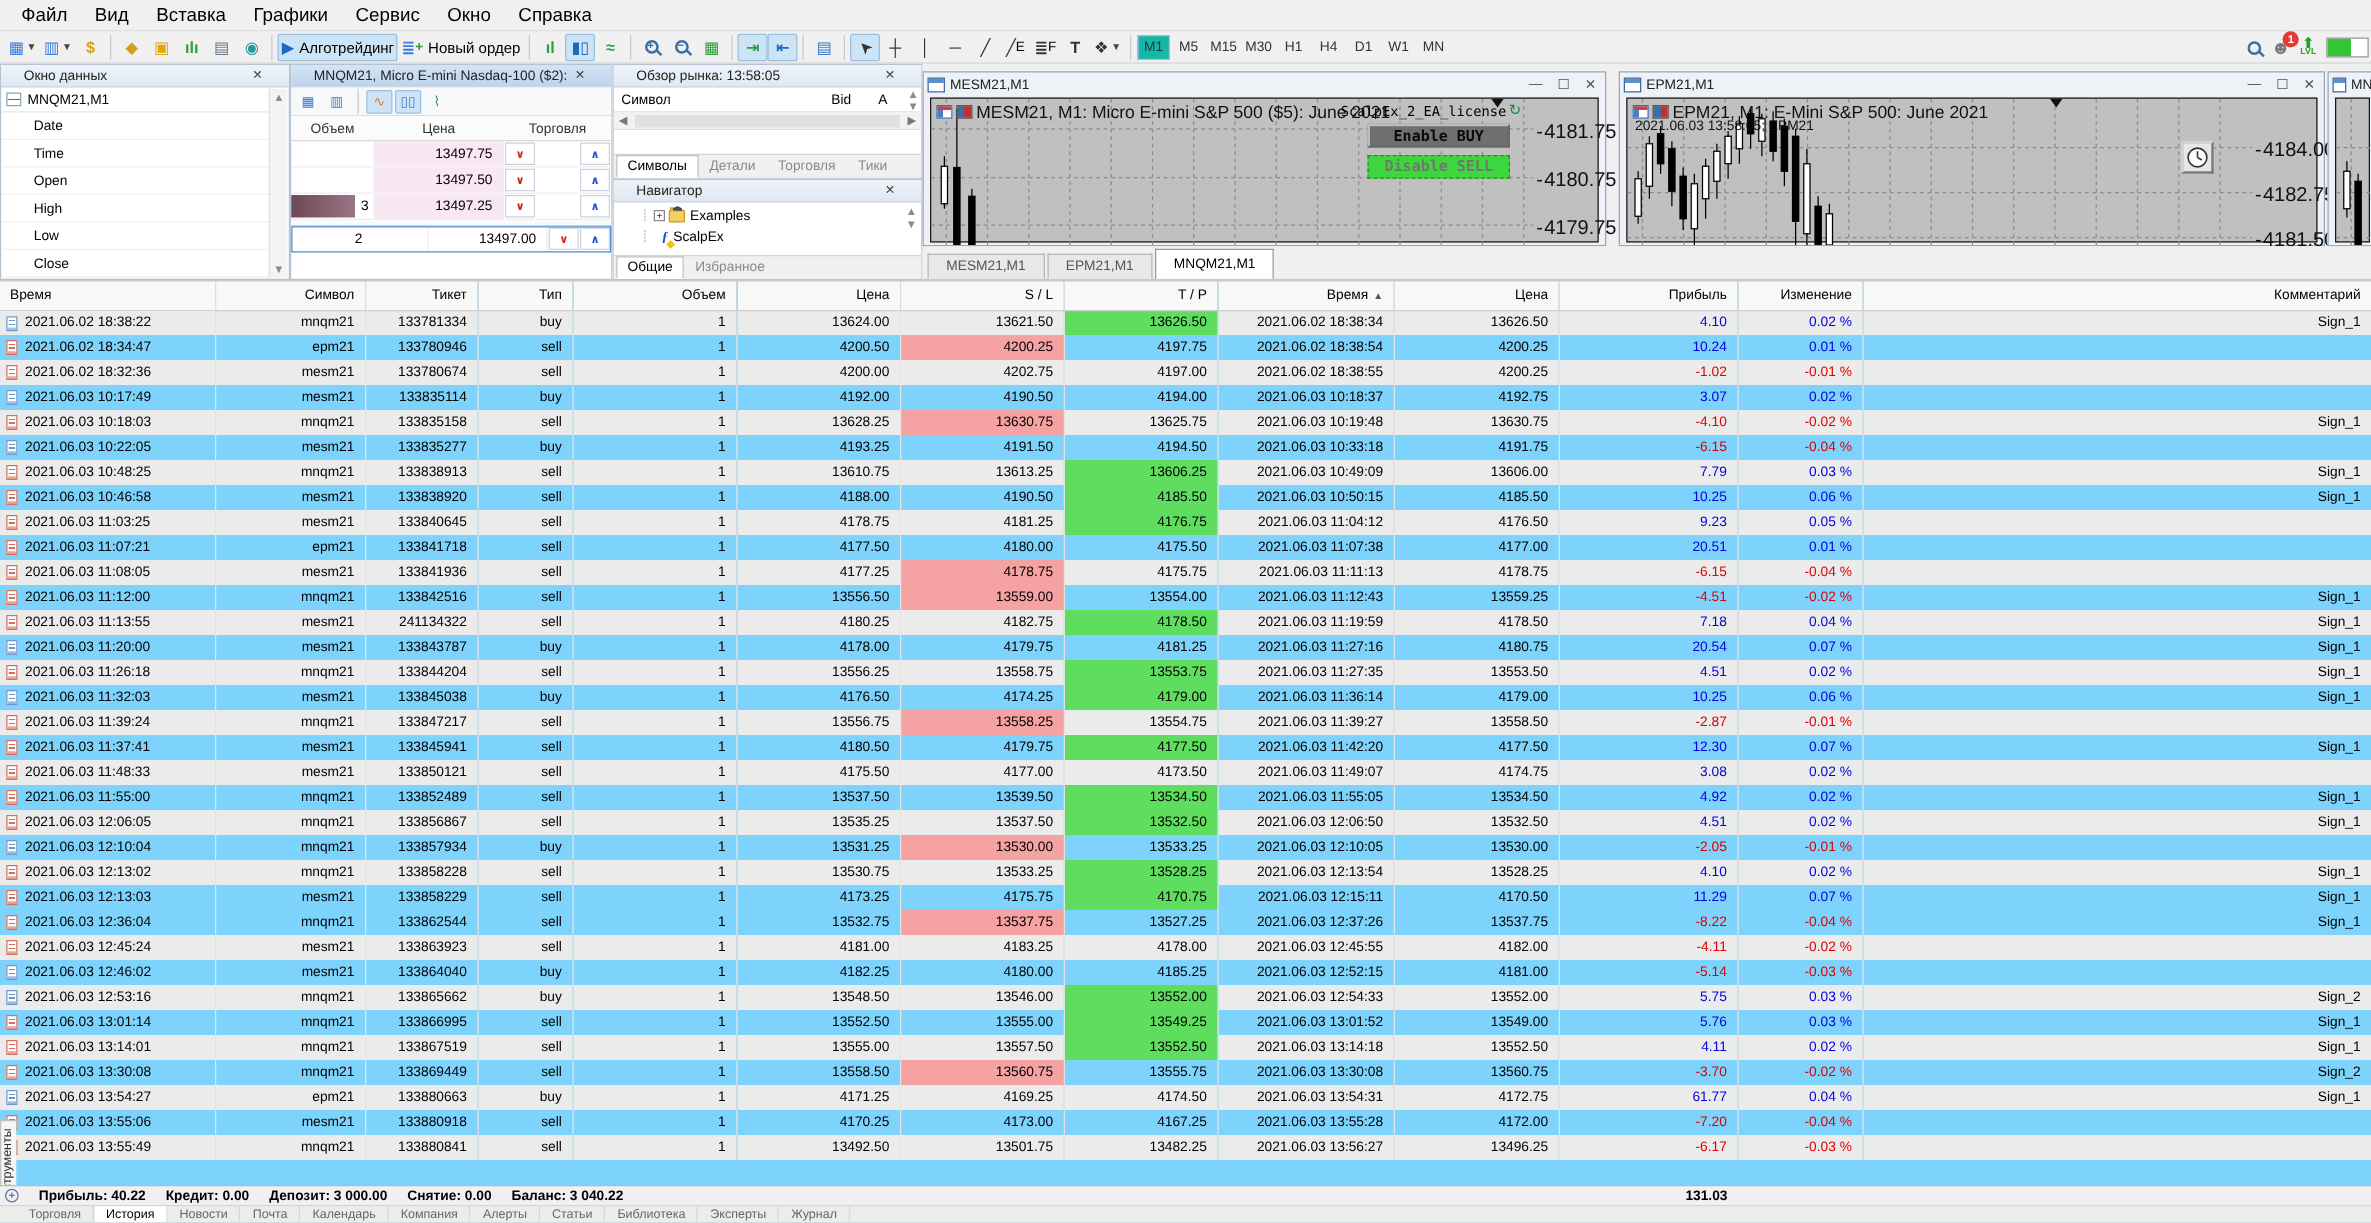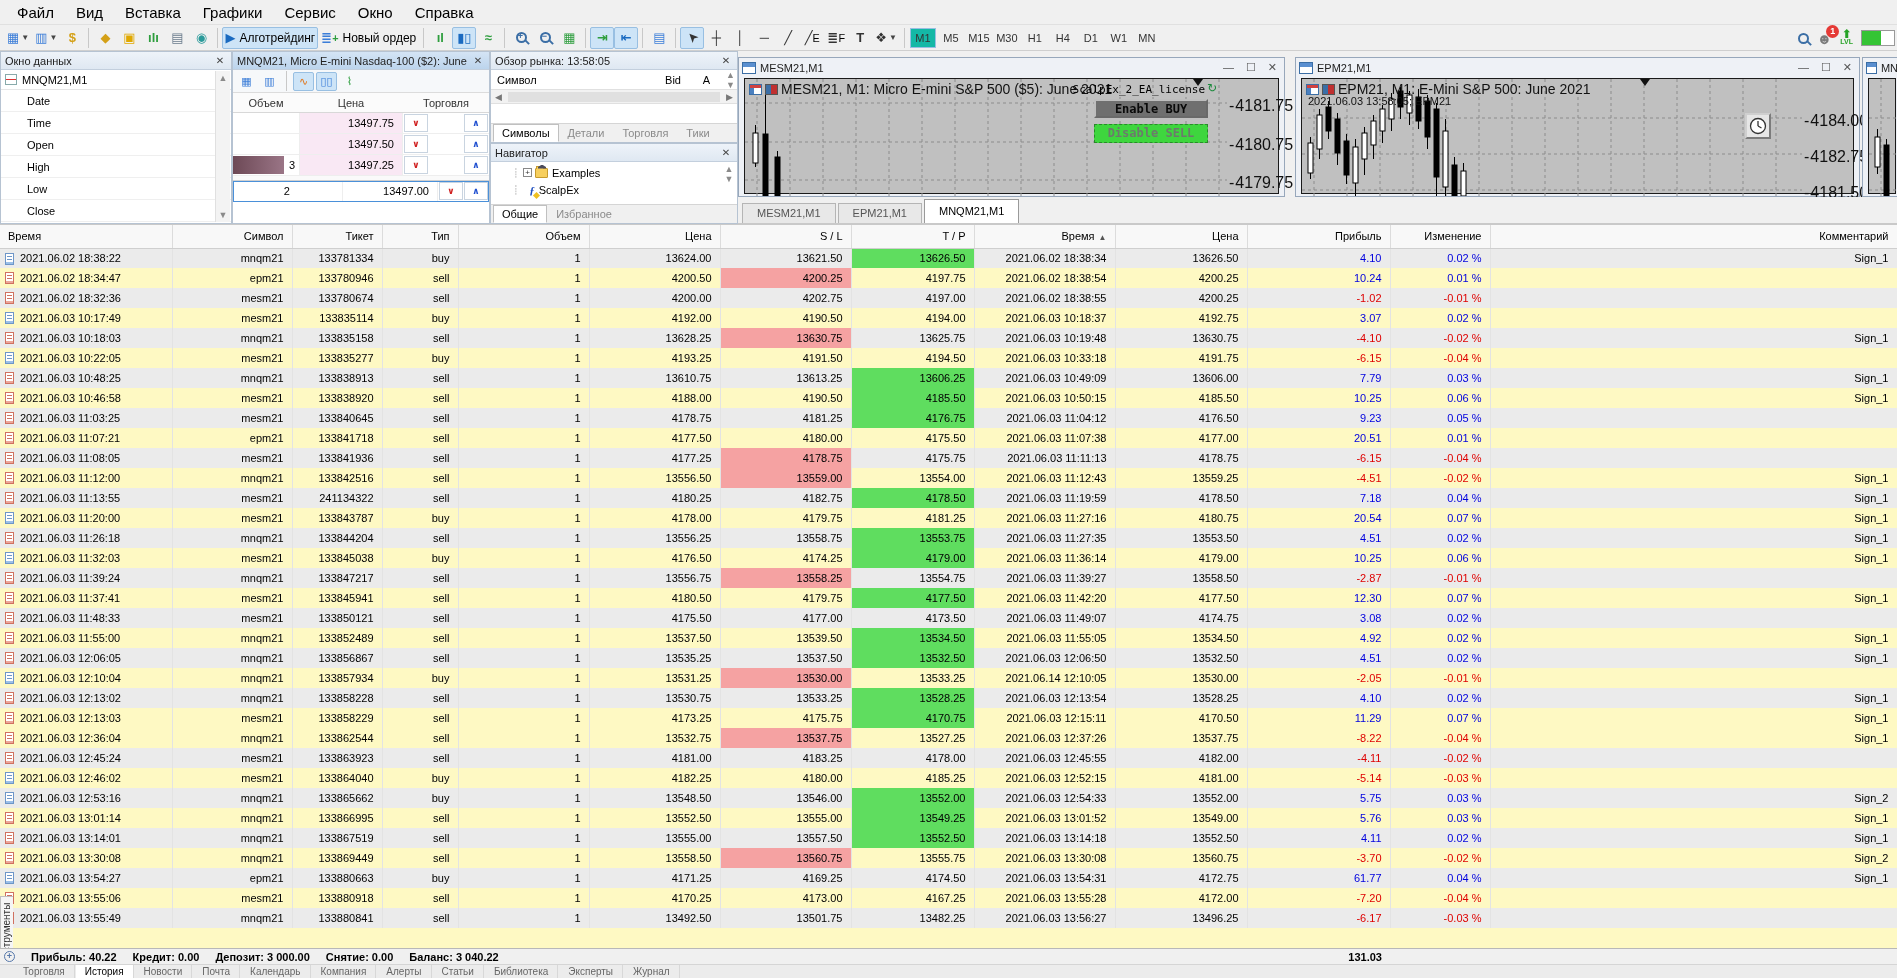--- a/index.html
+++ b/index.html
@@ -34,21 +34,21 @@
   .badge{position:absolute;top:-5px;right:-7px;background:#e53935;color:#fff;border-radius:7px;
          font-size:9px;min-width:13px;height:13px;line-height:13px;text-align:center;font-weight:bold;}
   .lvl-ic{color:#27a327;font-weight:bold;font-size:12px;line-height:8px;text-align:center;}
   .lvl-ic small{font-size:7px;display:block;}
   .edge-bar{width:34px;height:16px;background:linear-gradient(to right,#35c435 60%,#ffffff 60%);
             border:1px solid #999;}
 
   
   .panel{position:absolute;background:#fff;border:1px solid #b6c3d2;}
   .panel-title{height:18px;background:linear-gradient(#eef3f9,#dfe8f2);border-bottom:1px solid #c3cfdd;
-               display:flex;align-items:center;padding:0 4px;font-size:11px;color:#222;}
+               display:flex;align-items:center;padding:0 18px;font-size:11px;color:#222;}
   .panel-title.hl{background:linear-gradient(#d4e4f5,#bcd4ec);}
   .panel-title .ttl{flex:1;overflow:hidden;white-space:nowrap;}
   .close-x{width:14px;height:14px;line-height:13px;text-align:center;font-size:10px;color:#444;}
   .scr-ar{color:#8a8a8a;font-size:9px;text-align:center;line-height:10px;}
 
   
   .dw-sym{display:flex;align-items:center;height:20px;padding-left:4px;border-bottom:1px solid #e6e6e6;}
   .mini-chart-ic{width:12px;height:11px;border:1px solid #8aa;background:
      linear-gradient(transparent 45%,#d33 45%,#d33 55%,transparent 55%),#fff;margin-right:5px;}
   .dw-row{display:flex;height:22px;align-items:center;border-bottom:1px solid #efefef;}
@@ -121,21 +121,21 @@
              display:flex;align-items:center;justify-content:center;}
 
   
   #chart-tabs{position:absolute;left:738px;top:197px;width:1159px;height:27px;background:#f0f0f0;
               display:flex;align-items:flex-end;padding-left:4px;border-bottom:1px solid #c9c9c9;}
   .ch-tab{padding:3px 14px;border:1px solid #b5b5b5;border-bottom:none;background:#e8e8e8;color:#555;
           margin-right:2px;font-size:11px;height:20px;}
   .ch-tab.active{background:#fff;color:#000;height:24px;padding-top:5px;border-color:#9a9a9a;}
 
   
-  #history{position:absolute;left:0;top:224px;width:1897px;height:724px;background:#fef9c3;overflow:hidden;
+  #history{position:absolute;left:0;top:224px;width:1897px;height:724px;background:#7dd3fc;overflow:hidden;
            border-top:1px solid #c9c9c9;}
   table{border-collapse:collapse;table-layout:fixed;width:1897px;}
   th{height:23px;font-weight:normal;background:#f8f8f8;border-bottom:1px solid #cfcfcf;border-right:1px solid #dcdcdc;
      padding:0 8px;text-align:right;white-space:nowrap;overflow:hidden;}
   th.l{text-align:left;}
   td{height:20px;border-right:1px solid #e3e3e3;padding:0 8px;text-align:right;white-space:nowrap;overflow:hidden;}
   td.l{text-align:left;position:relative;padding-left:20px;}
   tr.odd td{background:#ebebeb;}
   td.sl-hit{background:#f5a2a2 !important;}
   td.tp-hit{background:#5fdd5f !important;}
@@ -980,21 +980,21 @@
           </tr>
           <tr class=" buy">
             <td class="l"><span class="deal-ic"></span>2021.06.03 12:10:04</td>
             <td>mnqm21</td>
             <td>133857934</td>
             <td>buy</td>
             <td>1</td>
             <td>13531.25</td>
             <td class="sl-hit">13530.00</td>
             <td>13533.25</td>
-            <td>2021.06.14 12:10:05</td>
+            <td>2021.06.03 12:10:05</td>
             <td>13530.00</td>
             <td class="neg">-2.05</td>
             <td class="neg">-0.01 %</td>
             <td></td>
           </tr>
           <tr class="odd sell">
             <td class="l"><span class="deal-ic"></span>2021.06.03 12:13:02</td>
             <td>mnqm21</td>
             <td>133858228</td>
             <td>sell</td>

